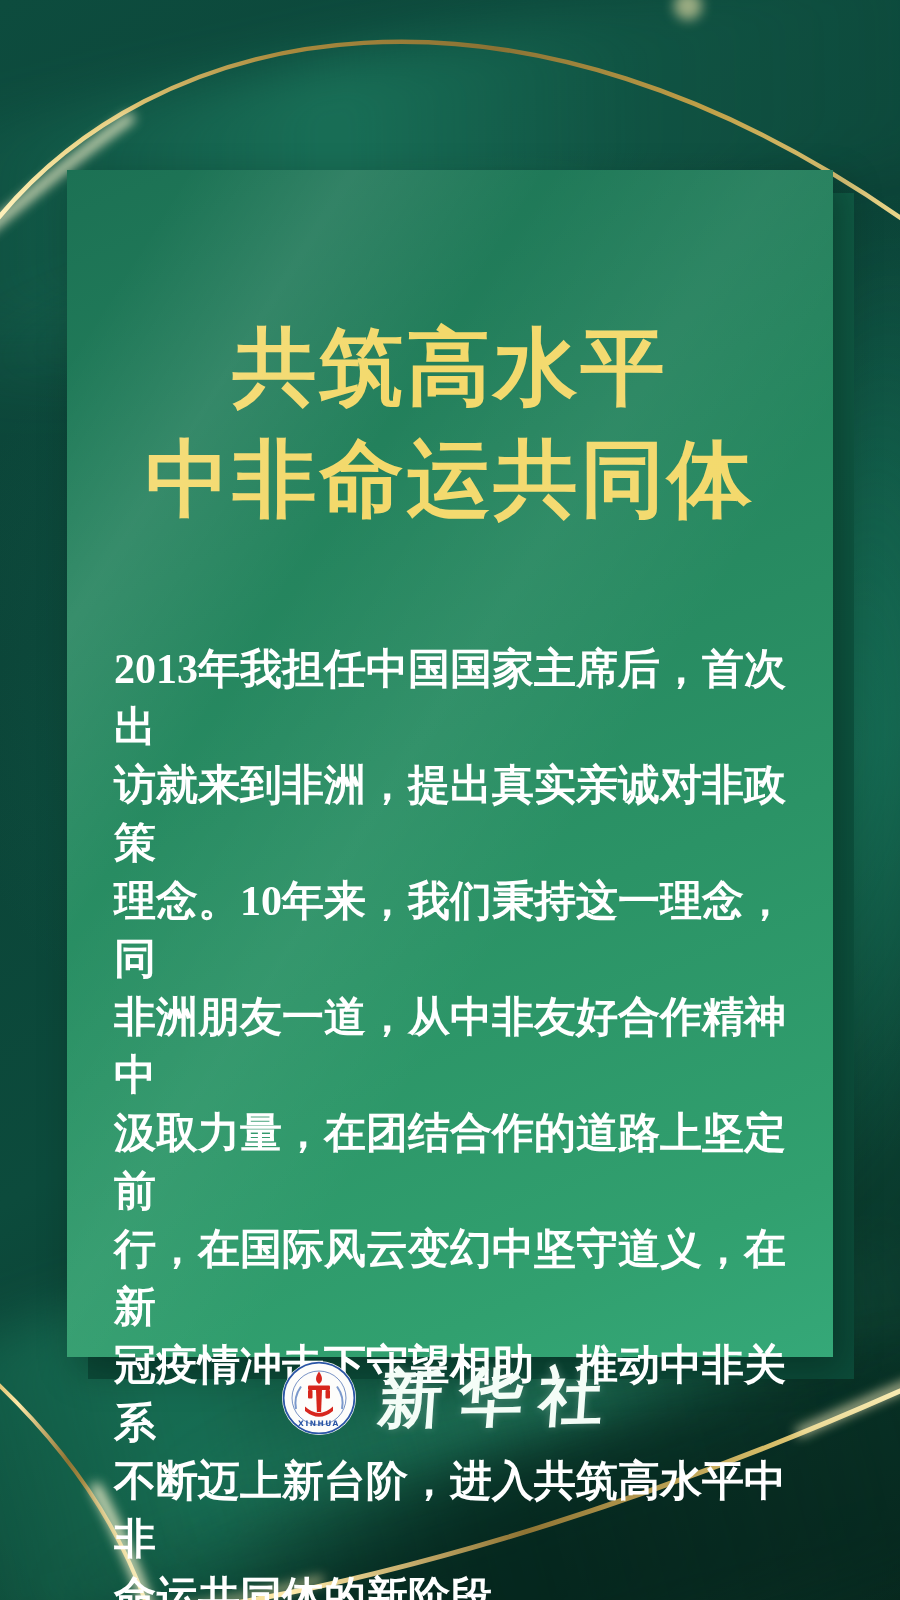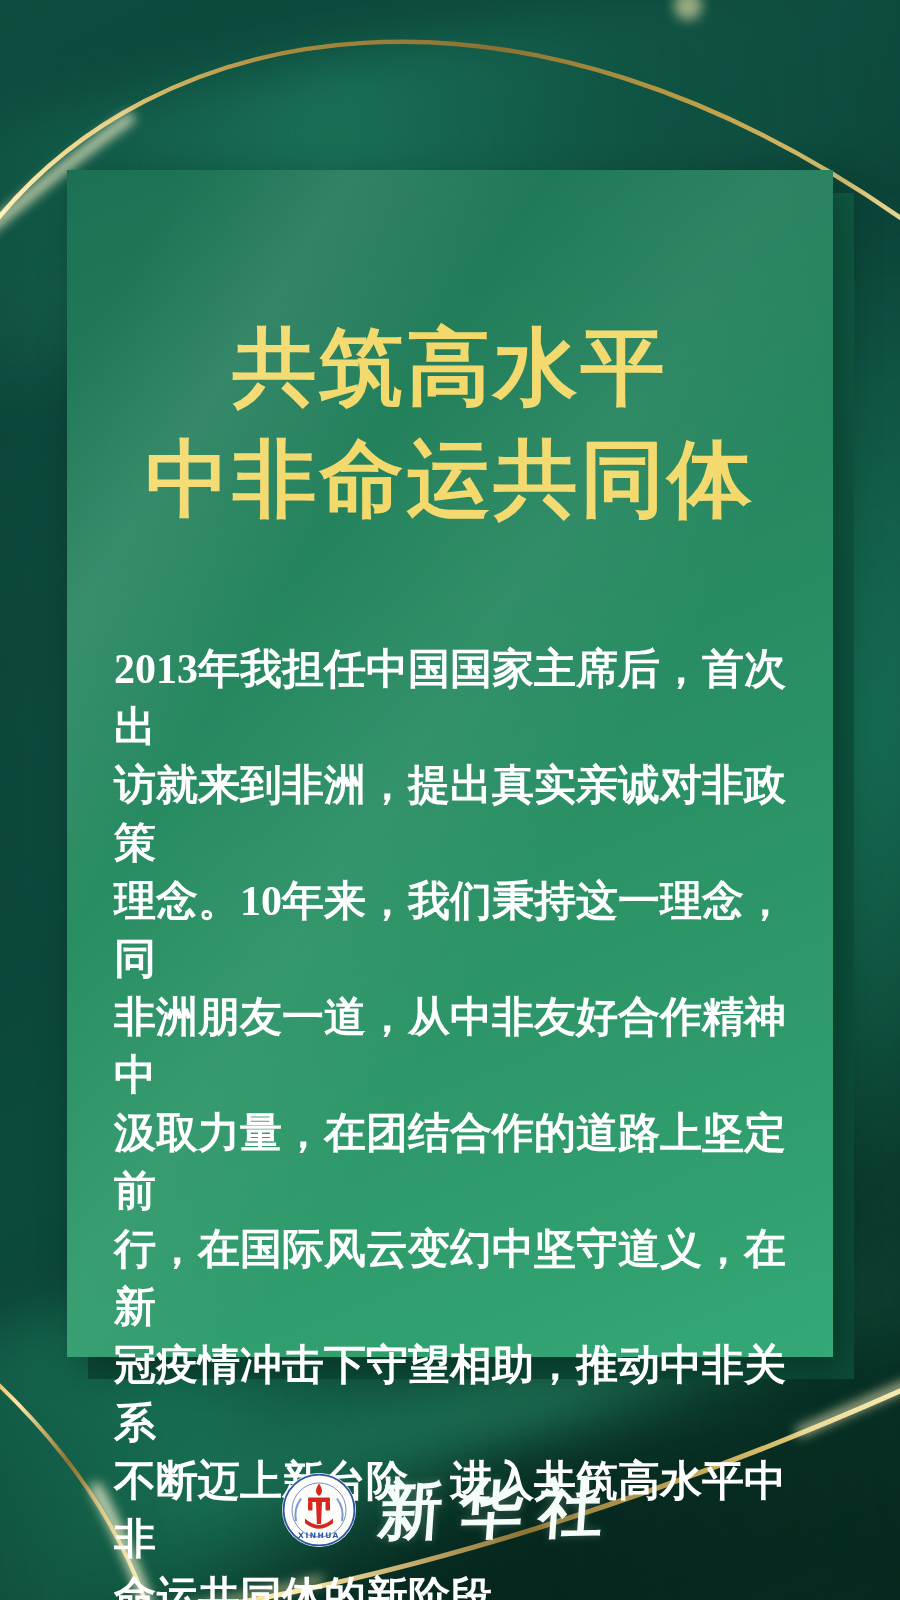--- a/index.html
+++ b/index.html
@@ -48,21 +48,21 @@
     content:"";position:absolute;inset:0;pointer-events:none;
     background:linear-gradient(122deg,rgba(255,255,255,0) 8%,rgba(255,255,255,.09) 19%,rgba(255,255,255,0) 32%,rgba(255,255,255,.05) 47%,rgba(255,255,255,0) 61%);
   }
   .title{margin-top:142px;text-align:center;color:#f3d96b;
     font-weight:700;font-size:84px;line-height:112px;letter-spacing:3px;}
   .quote{margin:104px 47px 0 47px;color:#ffffff;font-weight:700;
     font-size:42px;line-height:58px;}
   .qline{text-align:justify;text-align-last:justify;}
   .qline.last{text-align-last:left;}
 
-  .footer{position:absolute;left:0;top:1472px;width:100%;
+  .footer{position:absolute;left:0;top:1360px;width:100%;
     display:flex;align-items:center;justify-content:center;gap:22px;}
   .publisher{color:#f4fdf7;font-size:64px;font-weight:700;letter-spacing:16px;
     transform:skewX(-5deg) rotate(-1deg);
     text-shadow:0 0 8px rgba(240,255,248,.25);line-height:76px;}
 </style>
 </head>
 <body>
 
 <div class="poster">
 

